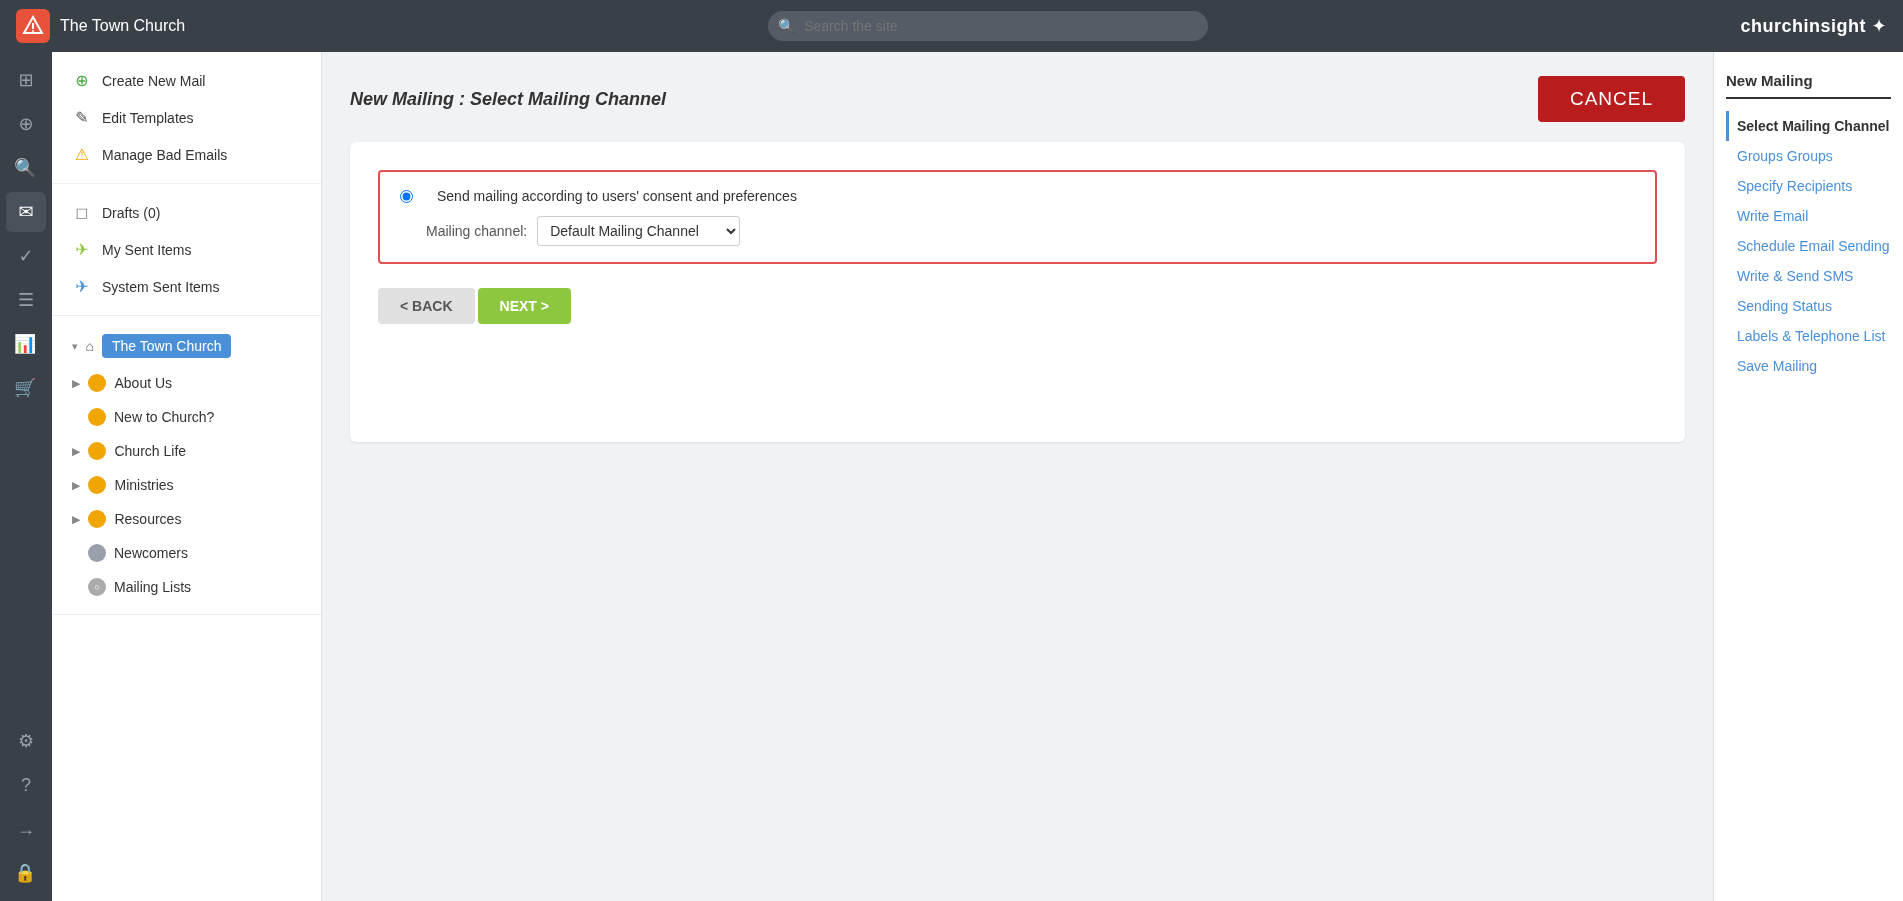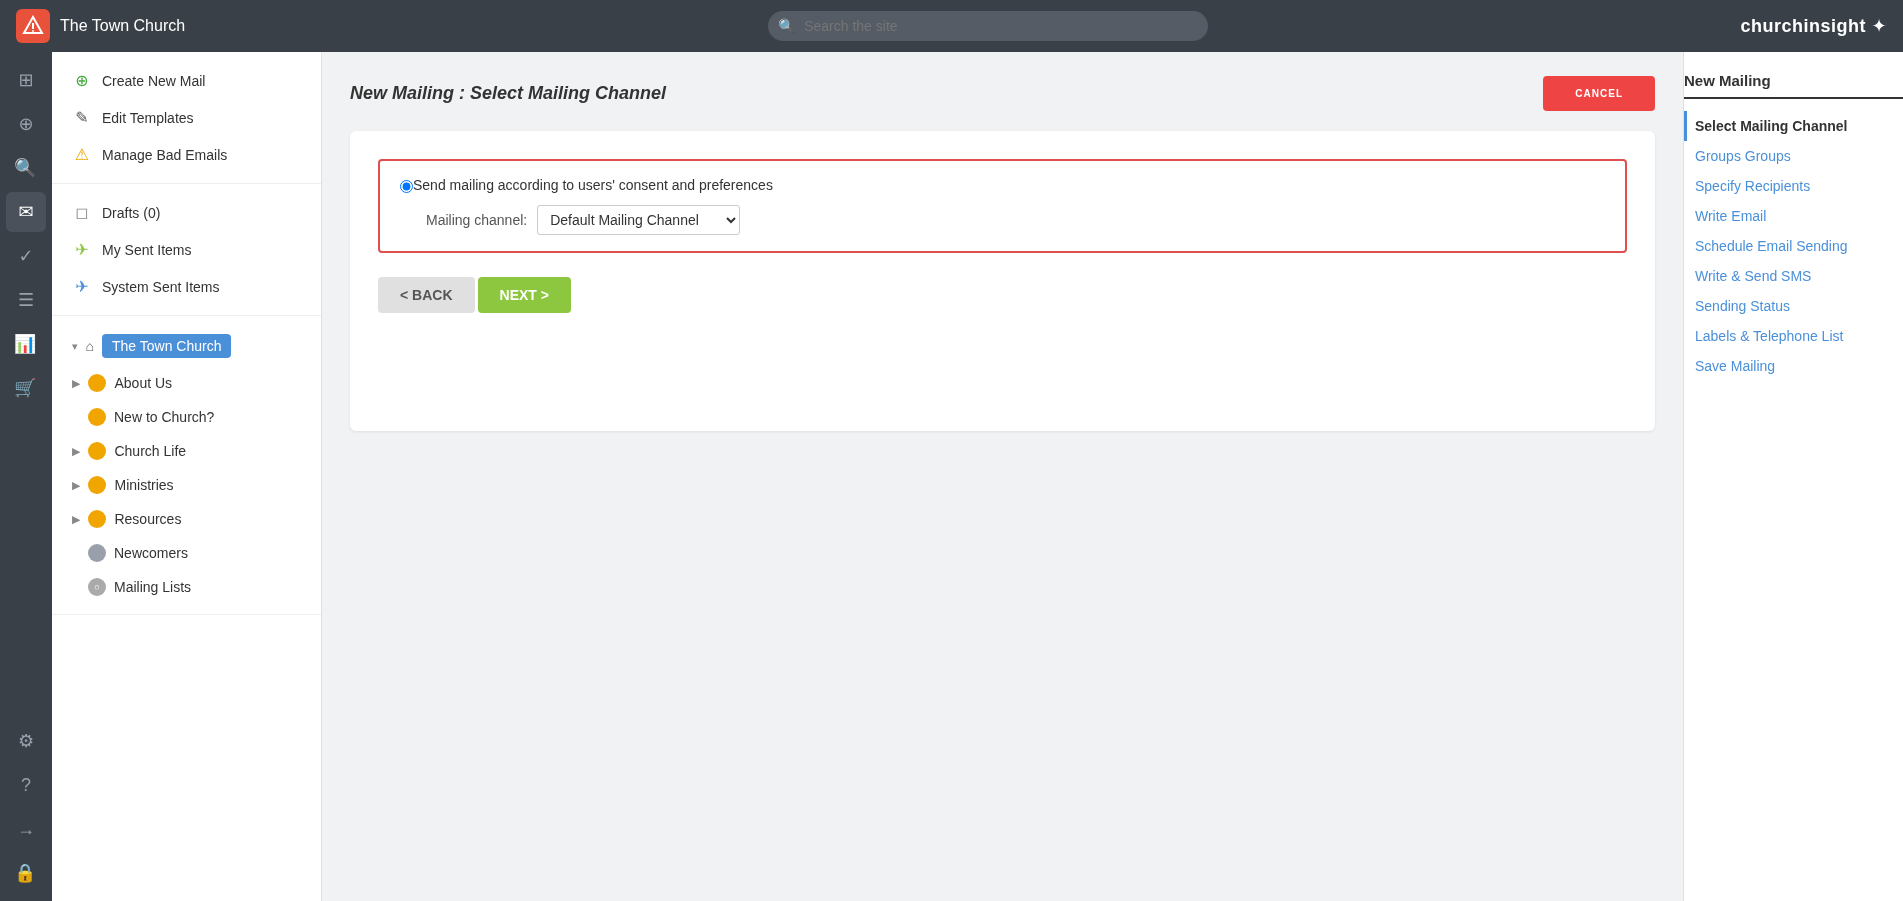--- a/index.html
+++ b/index.html
@@ -183,26 +183,26 @@
       justify-content: space-between;
       margin-bottom: 20px;
     }
     .page-title {
       font-size: 18px;
       font-weight: 600;
       color: #333;
       font-style: italic;
     }
     .cancel-btn {
-      background: #ef4444;
+      background: #b91c1c;
       color: #fff;
       border: none;
       padding: 12px 32px;
-      font-size: 10px;
-      font-weight: 700;
+      font-size: 19px;
+      font-weight: 400;
       border-radius: 4px;
       cursor: pointer;
       letter-spacing: 1px;
     }
 
     .content-card {
       background: #fff;
       border-radius: 6px;
       padding: 28px;
       min-height: 300px;
@@ -213,22 +213,22 @@
       border: 2px solid #e05050;
       border-radius: 4px;
       padding: 16px 20px;
       margin-bottom: 16px;
     }
     .option-box .option-label {
       font-size: 14px;
       color: #333;
       margin-bottom: 12px;
       display: flex;
-      align-items: flex-end;
-      gap: 0;
+      align-items: center;
+      gap: 24px;
     }
     .mailing-channel-row {
       display: flex;
       align-items: center;
       gap: 10px;
       padding-left: 26px;
       font-size: 14px;
       color: #555;
     }
     .mailing-channel-row select {
@@ -276,24 +276,24 @@
       padding: 10px 22px;
       border-radius: 4px;
       font-size: 14px;
       font-weight: 700;
       color: #fff;
       cursor: pointer;
     }
 
     
     .right-sidebar {
-      width: 220px;
+      width: 190px;
       background: #fff;
       border-left: 1px solid #dde1e6;
-      padding: 20px 0;
+      padding: 20px 12px;
       flex-shrink: 0;
       overflow-y: auto;
     }
     .right-sidebar-title {
       font-size: 15px;
       font-weight: 700;
       color: #333;
       margin-bottom: 12px;
       padding-bottom: 8px;
       border-bottom: 2px solid #333;

